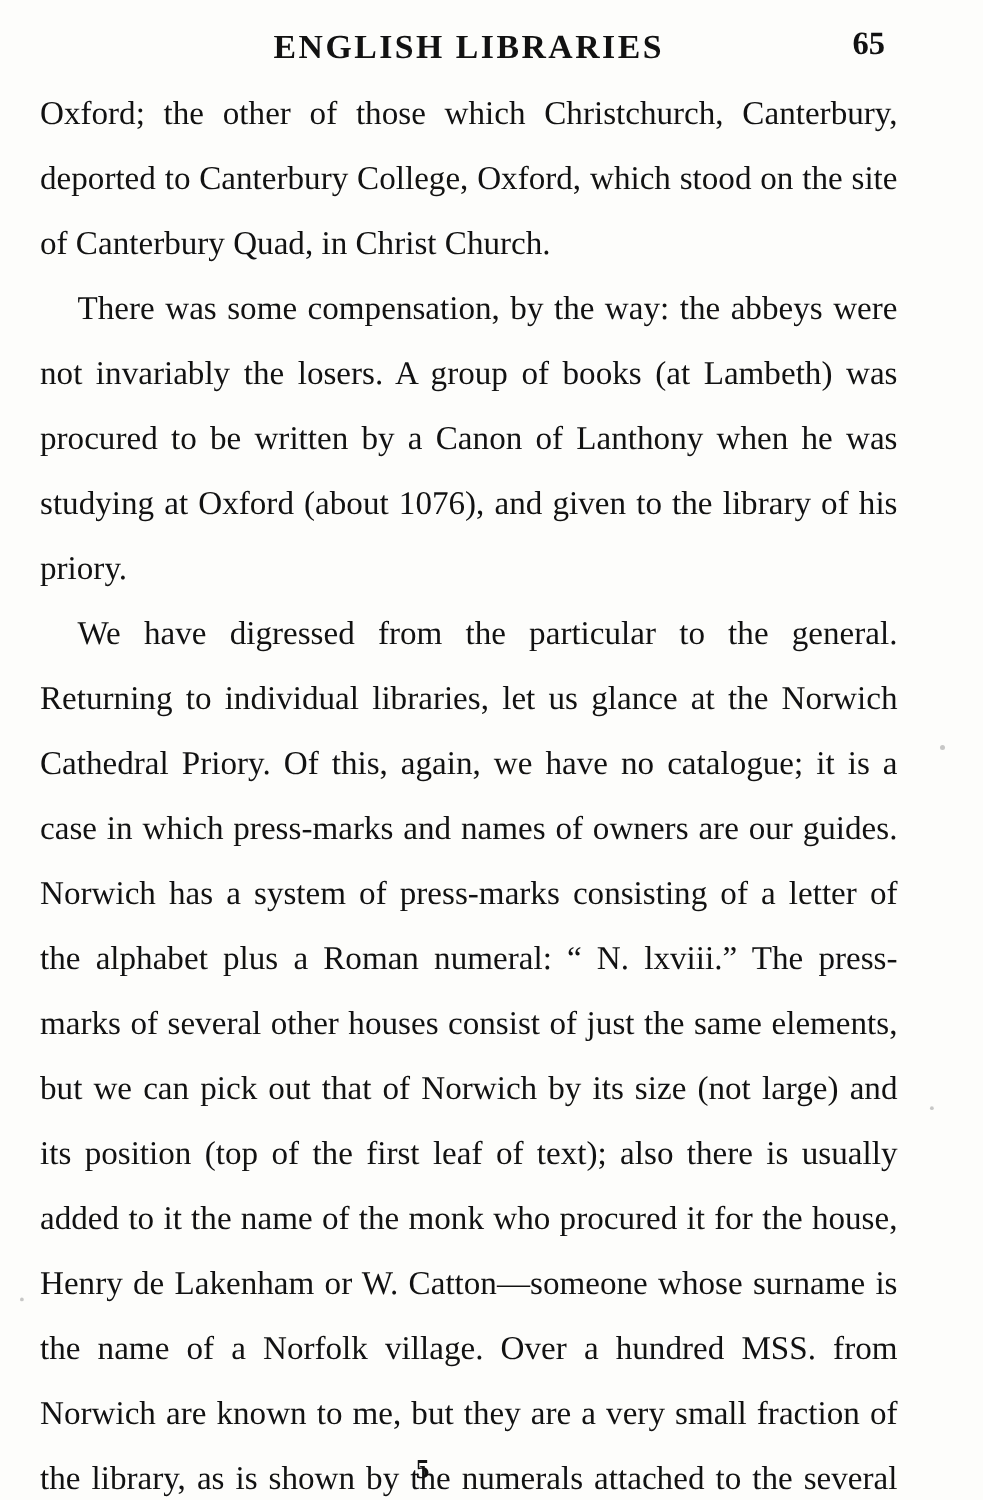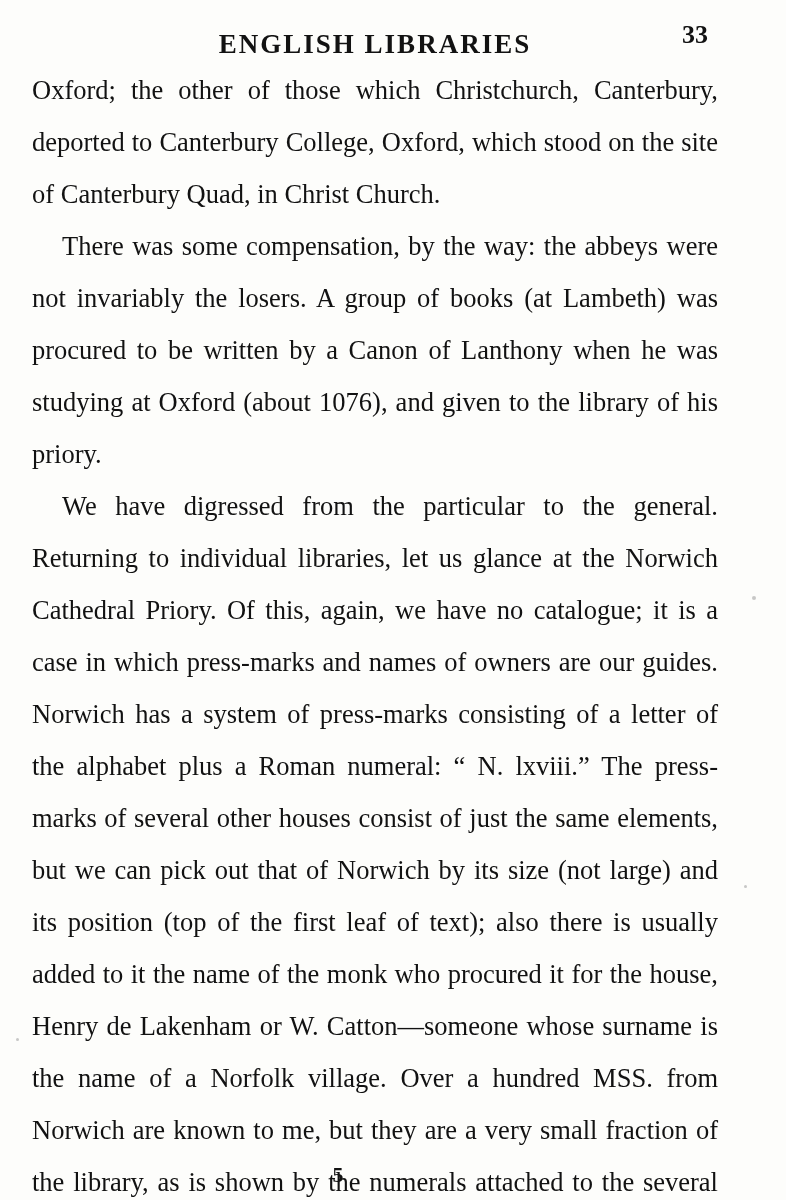--- a/index.html
+++ b/index.html
@@ -18,21 +18,21 @@
   .page {
     position: absolute;
     top: 0; left: 0;
     width: 786px;
     height: 1200px;
     box-sizing: border-box;
     padding: 14px 68px 0 32px;
   }
   .header {
     display: flex;
-    align-items: flex-end;
+    align-items: center;
     justify-content: center;
     position: relative;
     height: 46px;
     margin-bottom: 4px;
   }
   .running-head {
     font-size: 27px;
     letter-spacing: 2.0px;
     font-weight: bold;
     white-space: nowrap;
@@ -75,21 +75,21 @@
     opacity: .55;
   }
 </style>
 </head>
 <body>
 
 <div class="page">
 
   <div class="header">
     <div class="running-head">ENGLISH LIBRARIES</div>
-    <div class="folio">33</div>
+    <div class="folio">65</div>
   </div>
 
   <div class="body-text">
     <p>Oxford; the other of those which Christchurch, Canterbury, deported to Canterbury College, Oxford, which stood on the site of Canterbury Quad, in Christ Church.</p>
     <p class="indent">There was some compensation, by the way: the abbeys were not invariably the losers. A group of books (at Lambeth) was procured to be written by a Canon of Lanthony when he was studying at Oxford (about 1076), and given to the library of his priory.</p>
     <p class="indent">We have digressed from the particular to the general.  Returning to individual libraries, let us glance at the Norwich Cathedral Priory.  Of this, again, we have no catalogue; it is a case in which press-marks and names of owners are our guides. Norwich has a system of press-marks consisting of a letter of the alphabet plus a Roman numeral: “ N. lxviii.”  The press-marks of several other houses consist of just the same elements, but we can pick out that of Norwich by its size (not large) and its position (top of the first leaf of text); also there is usually added to it the name of the monk who procured it for the house, Henry de Lakenham or W. Catton—someone whose surname is the name of a Norfolk village.  Over a hundred MSS. from Norwich are known to me, but they are a very small fraction of the library, as is shown by the numerals attached to the several class letters. Very few of them are as old as the twelfth century;</p>
   </div>
 
   <div class="signature">5</div>
 

